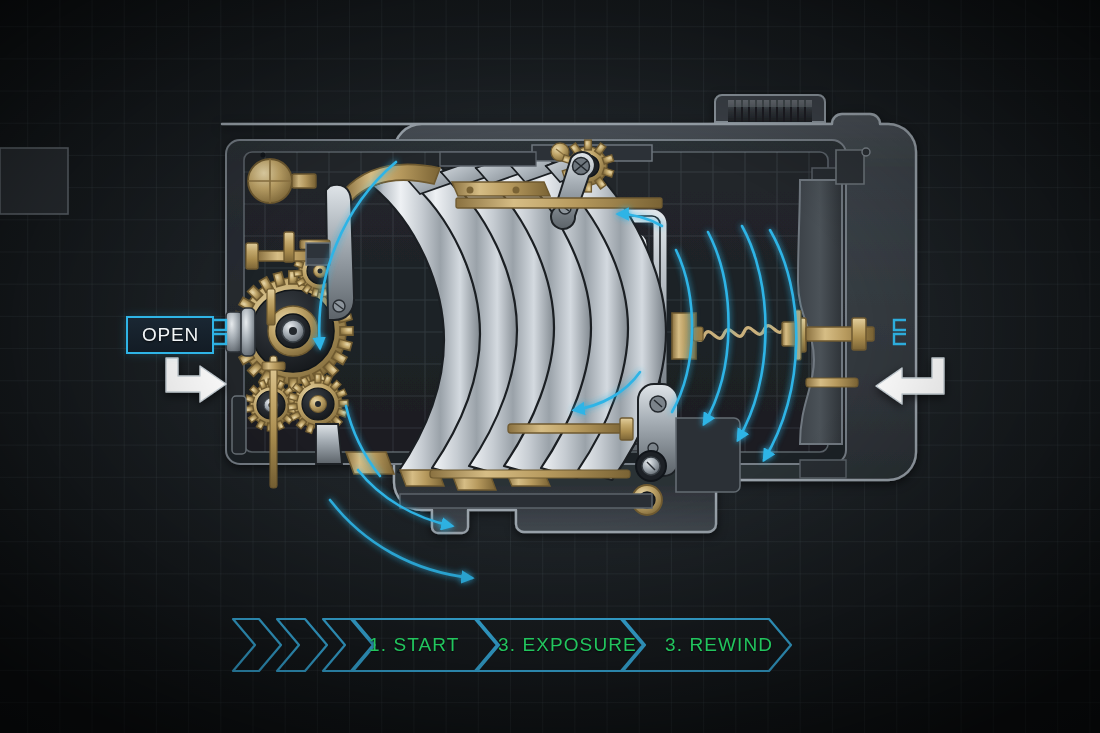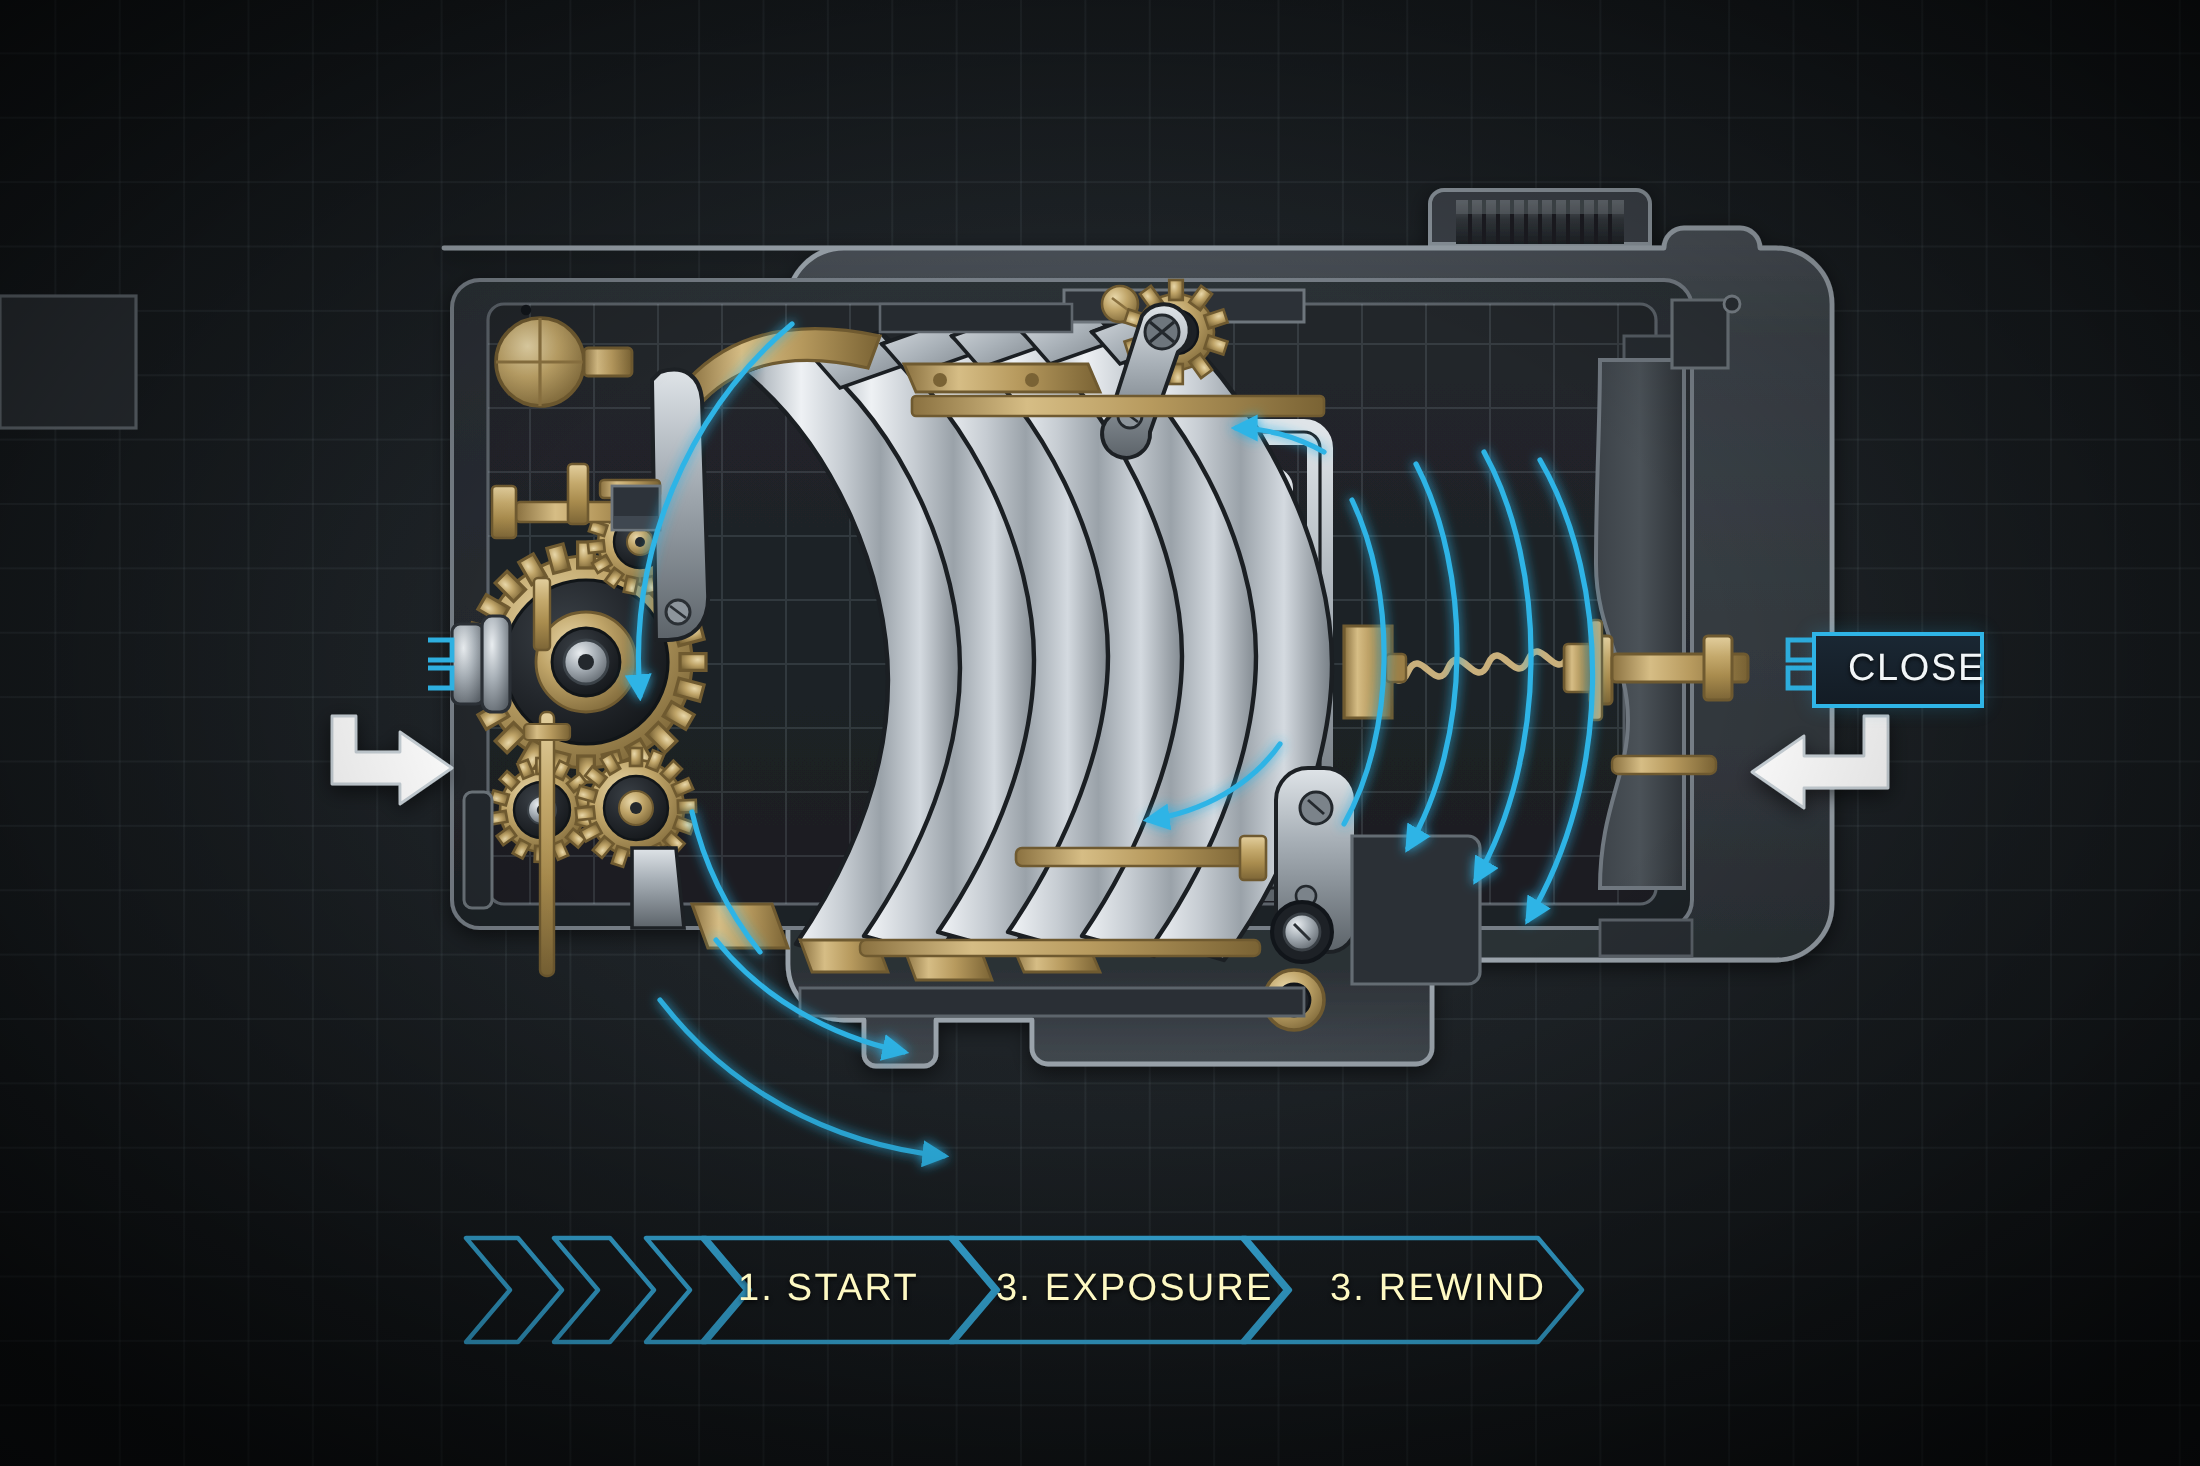--- a/index.html
+++ b/index.html
@@ -45,21 +45,21 @@
     color:#f2f6f8;
     font-size:19px;
     letter-spacing:.8px;
     text-shadow:0 1px 2px rgba(0,0,0,.8);
     box-shadow:0 0 9px rgba(47,180,230,.22);
   }
   #callout-open{ left:126px; top:316px; width:88px; padding-left:14px; }
   #callout-close{ left:906px; top:316px; width:86px; padding-left:16px;}
   .step-label{
     position:absolute;
-    color:#fef9c3;
+    color:#22c55e;
     font-size:19px;
     letter-spacing:1.1px;
     text-shadow:0 1px 2px rgba(0,0,0,.75);
     white-space:nowrap;
   }
 </style>
 </head>
 <body>
 
 <div id="stage">
@@ -556,22 +556,22 @@
         <path d="M475,619 h148 l22,26 l-22,26 h-148 l22,-26 z"></path>
       </g>
       <g>
         <path d="M621,619 h148 l22,26 l-22,26 h-148 l22,-26 z"></path>
       </g>
     </g>
   </svg>
 
   <div class="bg-vig"></div>
 
-
-  <div class="callout" id="callout-close">
-    <span>CLOSE</span>
+  <div class="callout" id="callout-open">
+    <span>OPEN</span>
   </div>
+
 
   <div class="step-label" style="left:369px; top:634px;">1. START</div>
   <div class="step-label" style="left:498px; top:634px;">3. EXPOSURE</div>
   <div class="step-label" style="left:665px; top:634px;">3. REWIND</div>
 
 </div>
 
 </body></html>

